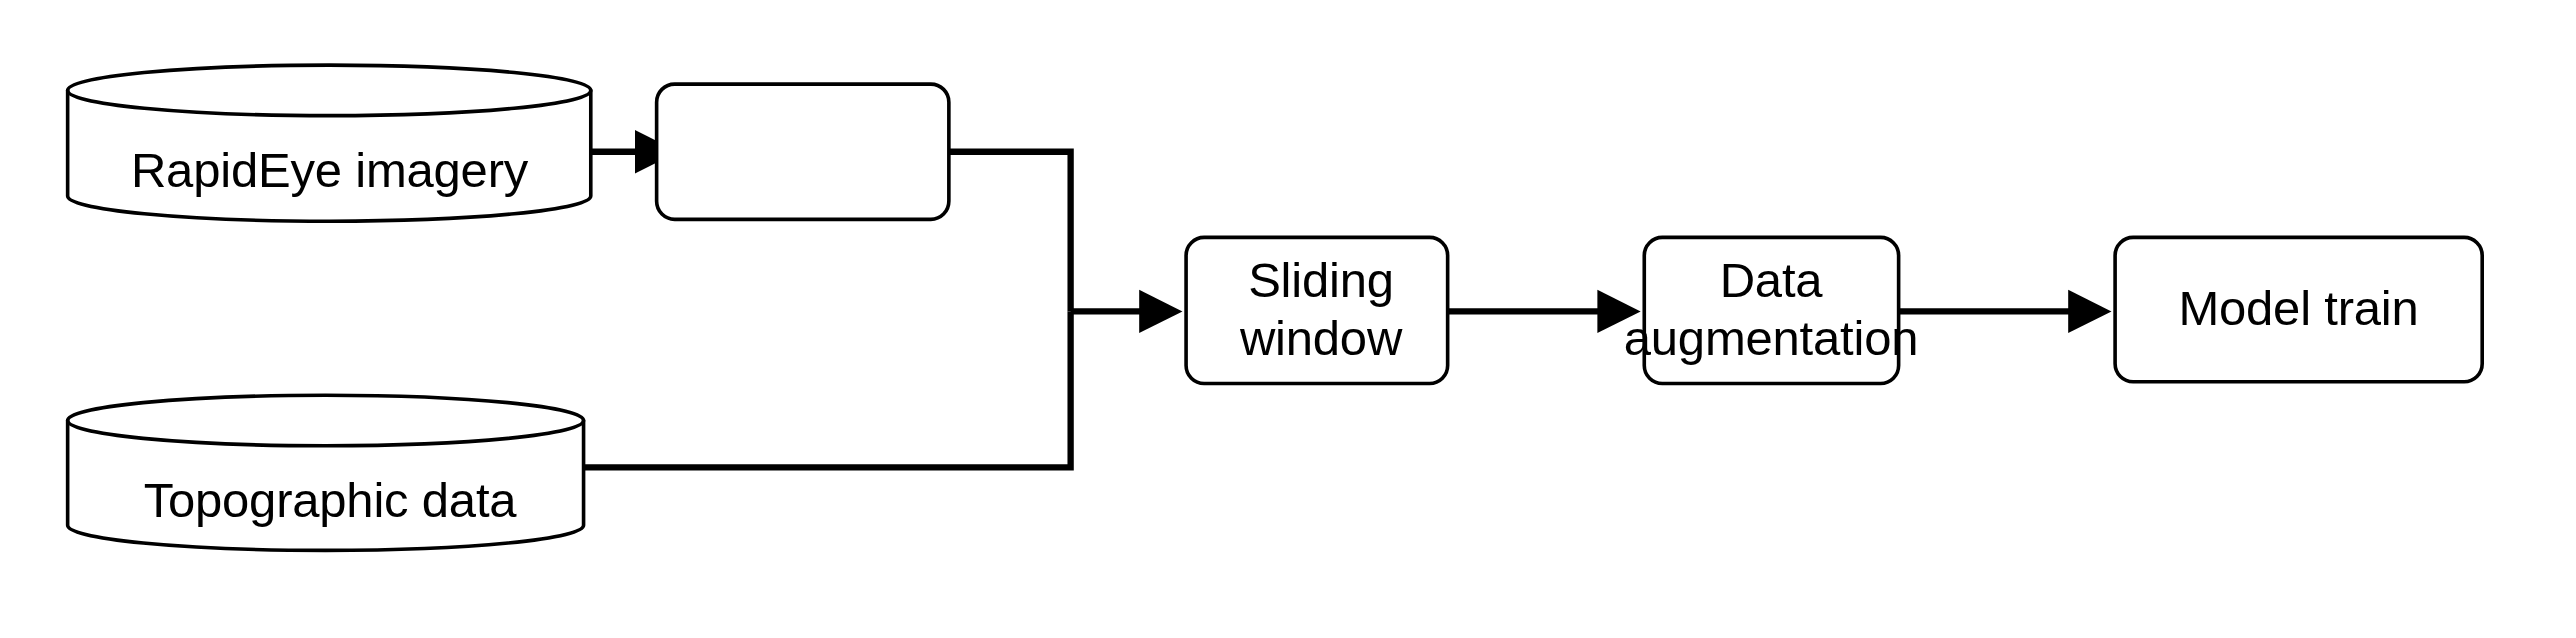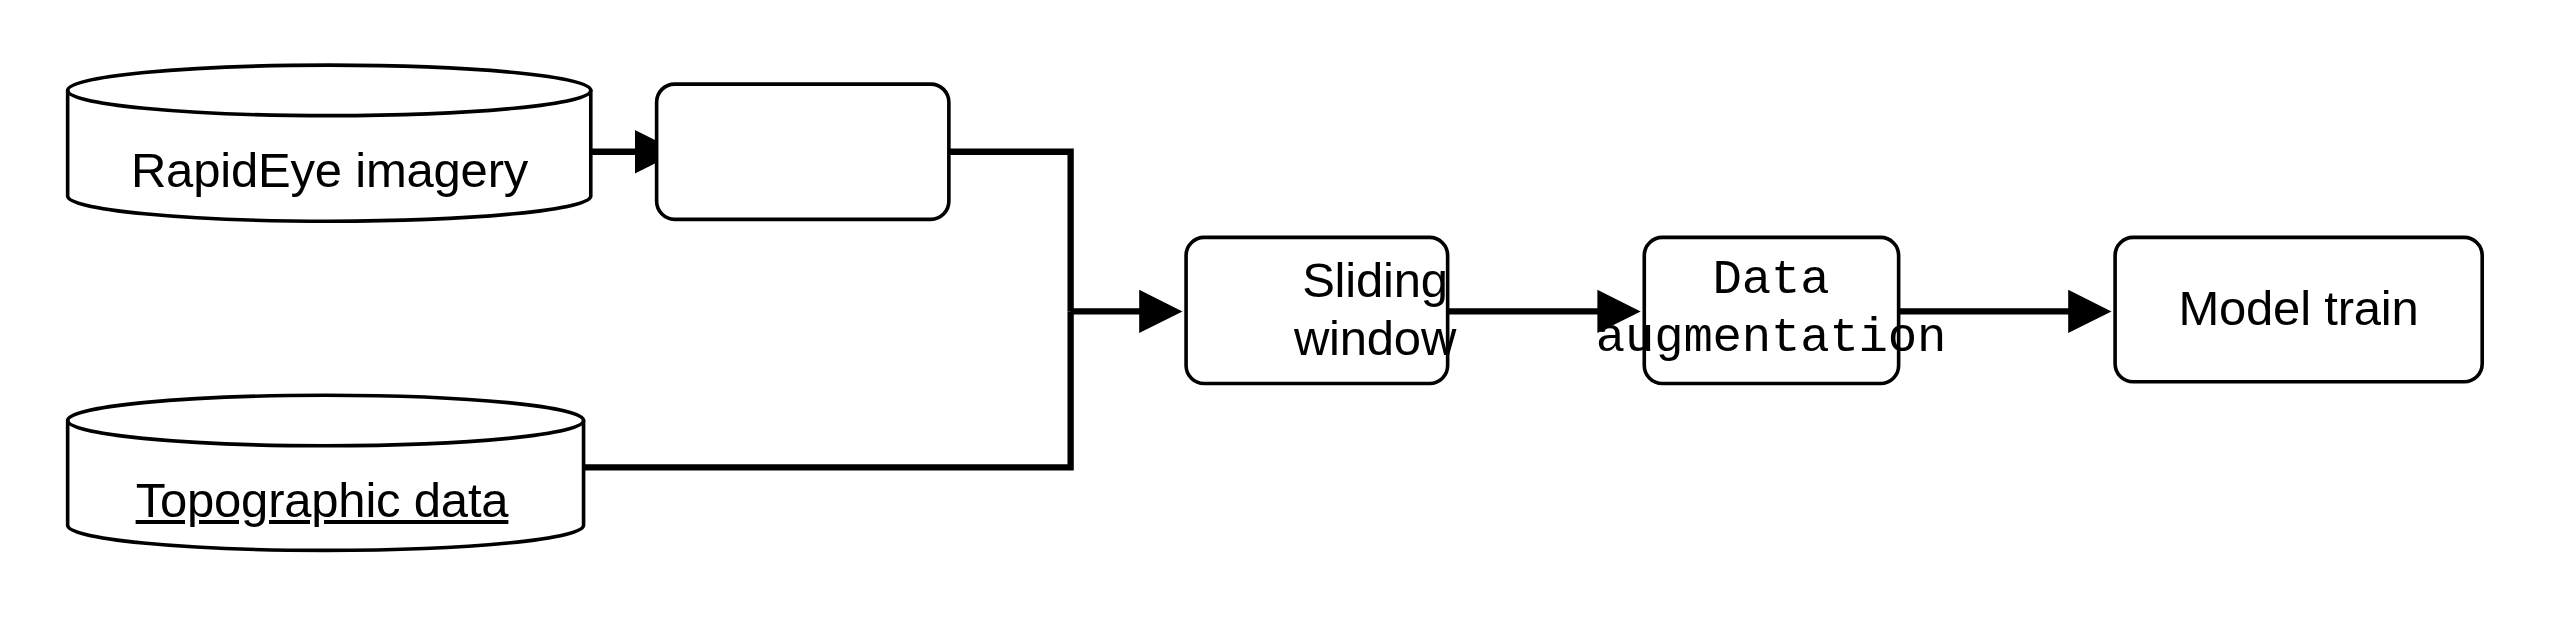--- a/index.html
+++ b/index.html
@@ -136,25 +136,25 @@
 
     <g>
       <rect class="node-shape" x="2345" y="263" width="407" height="160" rx="20" ry="20"></rect>
     </g>
 
   </svg>
 
   <div class="node-label" style="left:68px; top:135px; width:523px; height:72px;">RapidEye imagery</div>
 
 
-  <div class="node-label" style="left:64px; top:465px; width:516px; height:72px;text-decoration:underline;">Topographic data</div>
+  <div class="node-label" style="left:72px; top:465px; width:516px; height:72px;">Topographic data</div>
 
-  <div class="node-label" style="left:1244px; top:237px; width:262px; height:146px;">Sliding window</div>
+  <div class="node-label" style="left:1190px; top:237px; width:262px; height:146px;">Sliding window</div>
 
-  <div class="node-label" style="left:1644px; top:237px; width:254px; height:146px;font-family:Liberation Mono, monospace;">Data
+  <div class="node-label" style="left:1644px; top:237px; width:254px; height:146px;">Data
 augmentation</div>
 
   <div class="node-label" style="left:2115px; top:237px; width:367px; height:144px;">Model train</div>
 
   <div class="node-hit" style="left:68px; top:65px; width:523px; height:156px;"></div>
   <div class="node-hit" style="left:657px; top:84px; width:292px; height:135px;"></div>
   <div class="node-hit" style="left:68px; top:395px; width:516px; height:155px;"></div>
   <div class="node-hit" style="left:1186px; top:237px; width:262px; height:146px;"></div>
   <div class="node-hit" style="left:1644px; top:237px; width:254px; height:146px;"></div>
   <div class="node-hit" style="left:2115px; top:237px; width:367px; height:144px;"></div>

